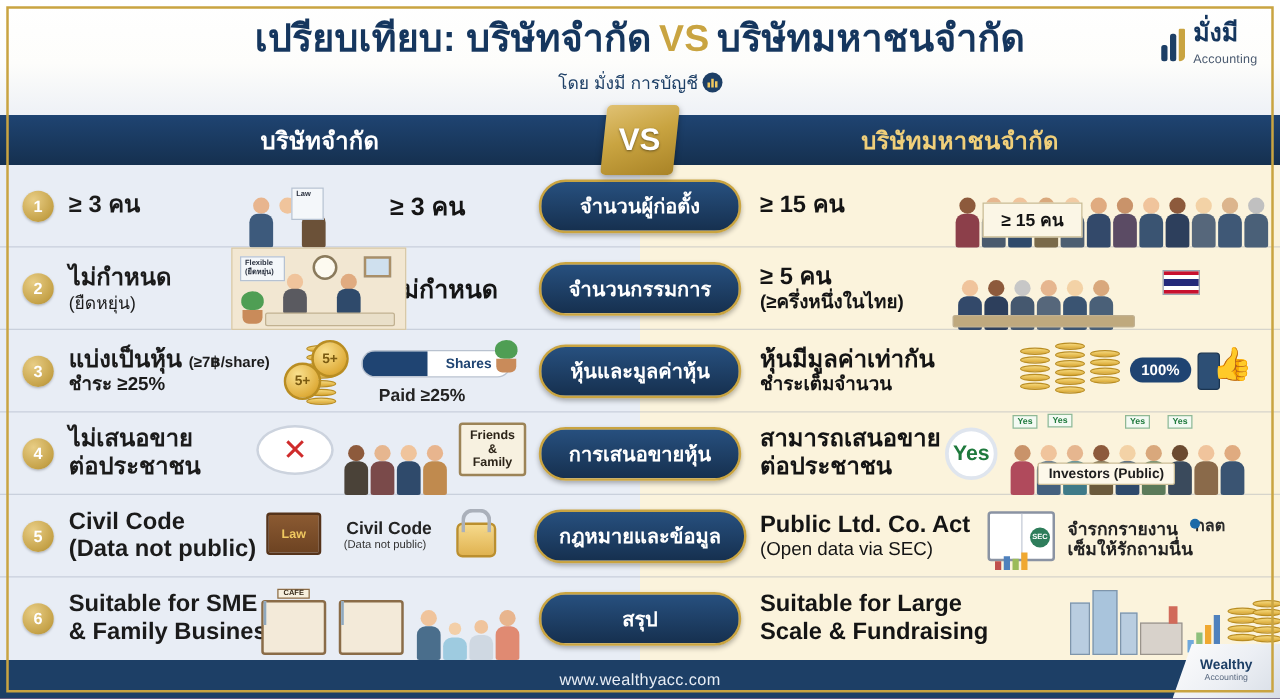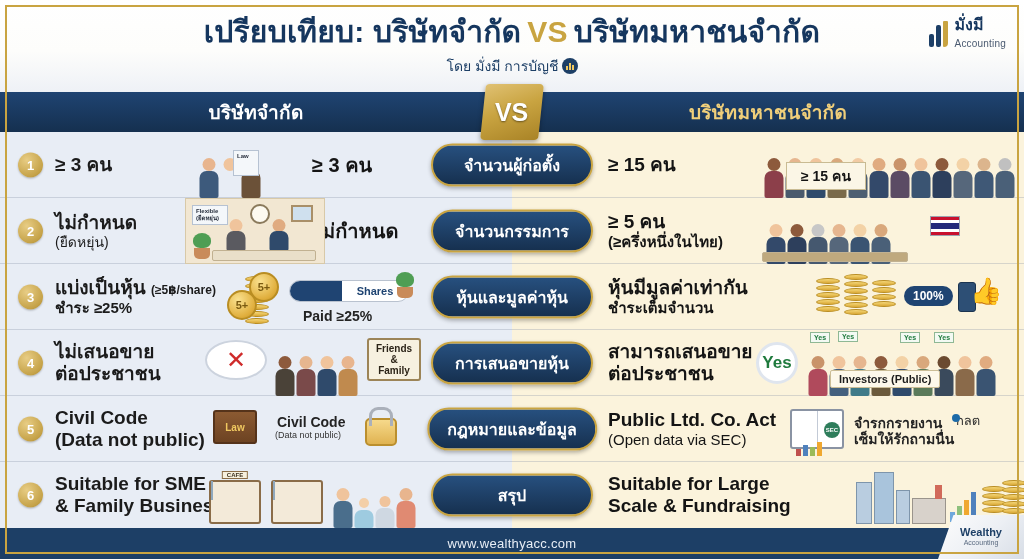--- a/index.html
+++ b/index.html
@@ -48,21 +48,21 @@
   .brand-logo {
     position: absolute; right: 18px; top: 17px;
     display: flex; align-items: center; gap: 7px;
   }
   .brand-mark { display: flex; align-items: flex-end; gap: 2px; height: 26px; }
   .brand-mark span { display: block; width: 5px; border-radius: 2px; }
   .bm1 { height: 13px; background: #1d3f66; }
   .bm2 { height: 22px; background: #1d3f66; }
   .bm3 { height: 26px; background: #c9a441; border-radius: 2px 2px 8px 2px !important; }
   .brand-text { line-height: 1.05; }
-  .brand-th { font-size: 16px; font-weight: bold; color: #15365e; }
+  .brand-th { font-size: 20px; font-weight: bold; color: #15365e; }
   .brand-en { font-size: 10px; color: #4a5a70; letter-spacing: .2px; }
 
   
   .colhead {
     position: absolute; left: 0; top: 92px; width: 1024px; height: 40px;
     background: linear-gradient(180deg,#1f4472,#15304f);
     display: flex; align-items: center;
   }
   .colhead .lbl {
     flex: 1; text-align: center; font-size: 19px; font-weight: bold;
@@ -235,21 +235,21 @@
   .sec-logo { position: absolute; text-align: center; }
   .sec-logo .mark {
     width: 26px; height: 12px; margin: 0 auto; border-radius: 13px 13px 0 0;
     background: #5aa55f; position: relative;
   }
   .sec-logo .mark::after {
     content:""; position:absolute; left:50%; top:3px; transform: translateX(-50%);
     width: 8px; height: 8px; border-radius: 50%; background: #1c6aa8;
   }
   .sec-logo .bar { width: 30px; height: 3px; background: #1c6aa8; margin: 1px auto 1px; }
-  .sec-logo .txt { font-size: 13px; font-weight: normal; color: #2b2b2b; }
+  .sec-logo .txt { font-size: 13px; font-weight: bold; color: #2b2b2b; }
   .shop {
     position: absolute; width: 52px; height: 44px; bottom: 4px;
     border: 2px solid #8a6c48; border-radius: 3px; background: #f3ead9;
   }
   .shop .awn { height: 11px; background: repeating-linear-gradient(90deg,#2f7a56 0 6px,#f4f4f0 6px 12px); }
   .shop .sign {
     position: absolute; top: -11px; left: 50%; transform: translateX(-50%);
     background: #f7f0de; border: 1px solid #8a6c48; font-size: 6px;
     font-weight: bold; padding: 0 4px; color: #3a2d1c;
   }
@@ -518,21 +518,21 @@
         <div class="table-img" style="left:2px;bottom:2px;width:146px;height:10px;background:#bfa97e;"></div>
         <div class="flag-th" style="left:170px;top:18px;"></div>
       </div>
     </div>
 
     <div class="row">
       <div class="num">3</div>
       <div class="left-text" style="max-width:220px;">
         <div class="l1">
           <span>แบ่งเป็นหุ้น</span>
-          <span class="small">(≥5฿/share)</span>
+          <span class="small">(≥7฿/share)</span>
         </div>
         <div class="l2">ชำระ ≥25%</div>
       </div>
 
       <div class="art" style="left:215px;width:300px;">
         <div class="coin-stack" style="left:30px;top:12px;">
           <div class="coin"></div>
             <div class="coin"></div>
             <div class="coin"></div>
           <div class="coin"></div>

